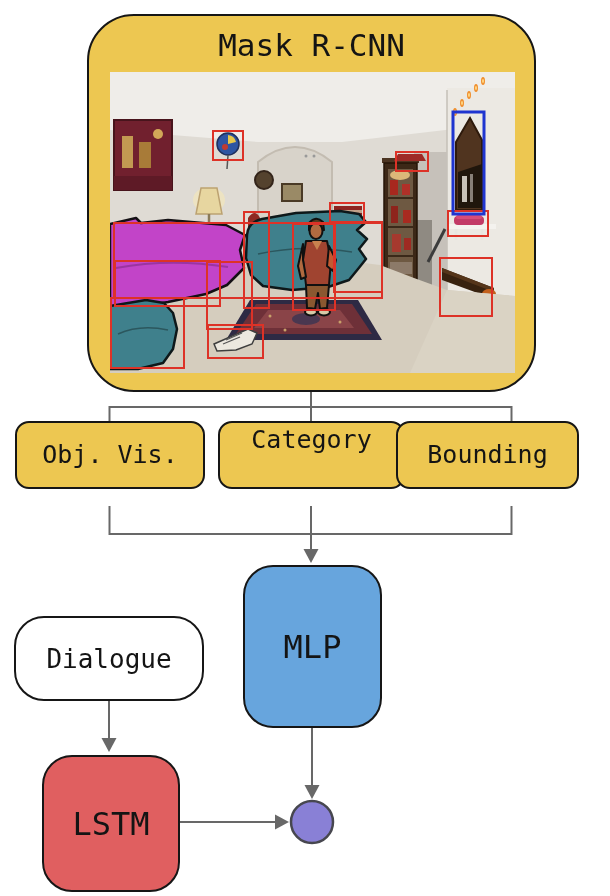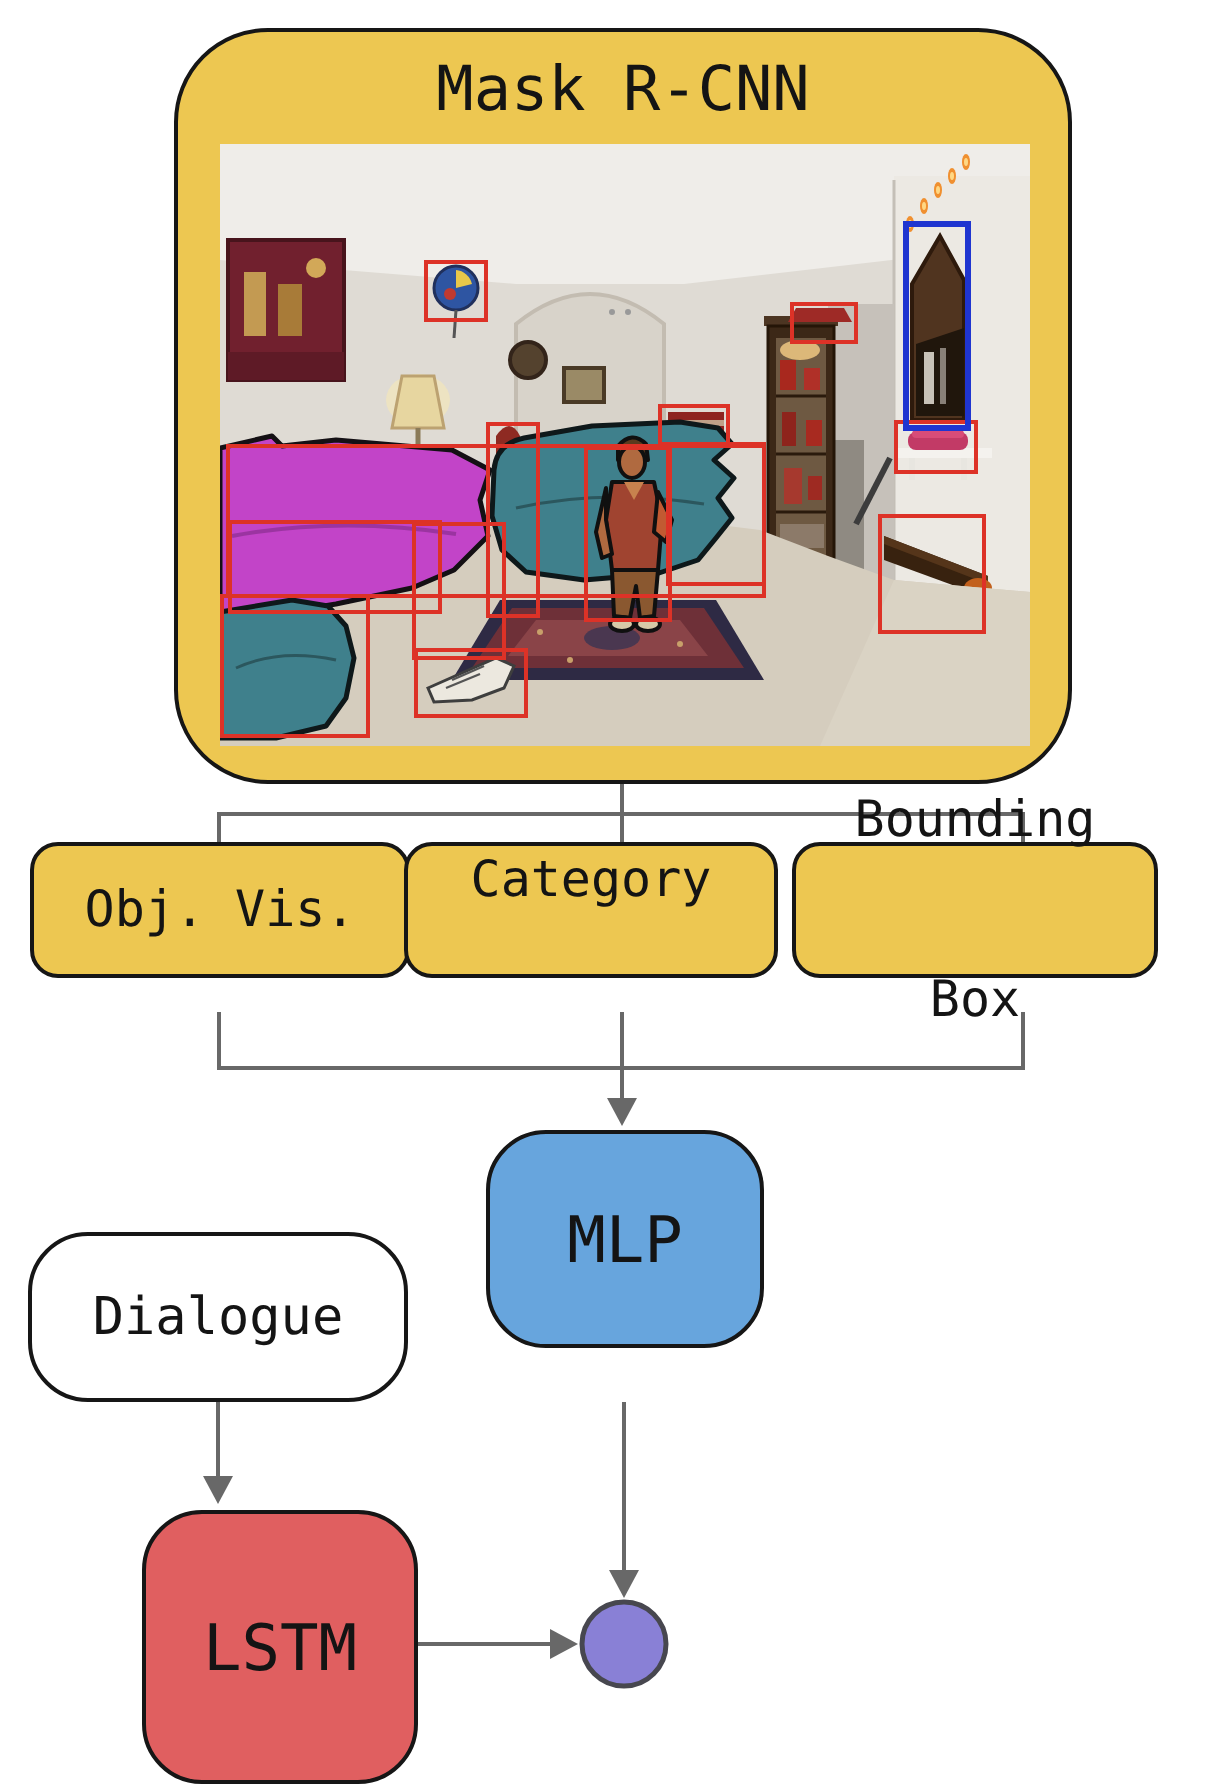--- a/index.html
+++ b/index.html
@@ -12,28 +12,28 @@
         justify-content:center;text-align:center;}
   .node .lbl{white-space:pre;}
   .node .lbl span{display:block;}
   .node .lbl span:empty{display:none;}
   #node-mask-rcnn{left:87px;top:14px;width:449px;height:378px;border-radius:47px;
                   display:block;}
   #node-mask-rcnn .title{margin-top:11px;font-size:31px;text-align:center;}
   .photo{position:absolute;left:20.5px;top:55.5px;width:405px;height:301px;display:block;}
   .row-node{top:421px;height:68px;border-radius:14px;font-size:25px;line-height:1.2;}
   #node-ovf{left:15px;width:190px;}
-  #node-cat{left:202px;width:187px;}
+  #node-cat{left:218px;width:187px;}
   #node-bb{left:396px;width:183px;}
-  #node-mlp{left:243px;top:565px;width:139px;height:109px;border-radius:30px;
+  #node-mlp{left:243px;top:565px;width:139px;height:163px;border-radius:30px;
             background:var(--node_blue);font-size:32px;}
   #node-dialogue{left:14px;top:616px;width:190px;height:85px;border-radius:30px;
                  background:var(--node_white);font-size:26px;}
   #node-lstm{left:42px;top:755px;width:138px;height:137px;border-radius:30px;
-             background:var(--node_red);font-size:32px;margin-left:29px;}
+             background:var(--node_red);font-size:32px;}
   .conn{stroke:var(--connector_gray);stroke-width:2;fill:none;}
   .arrowhead{fill:var(--connector_gray);stroke:none;}
   .bb rect{fill:none;stroke:var(--bbox_red);stroke-width:2;}
   .bbl{fill:none;stroke:var(--bbox_blue);stroke-width:3;}
 </style>
 </head>
 <body>
 
 <div id="stage">
 
@@ -226,21 +226,20 @@
   </div>
   <div class="node row-node" id="node-cat">
     <div class="lbl">
       <span>Category</span>
       
     </div>
   </div>
   <div class="node row-node" id="node-bb">
     <div class="lbl">
       <span>Bounding</span>
-      <span>Box</span>
     </div>
   </div>
 
   <div class="node" id="node-mlp">
     <div class="lbl">MLP</div>
   </div>
   <div class="node" id="node-dialogue">
     <div class="lbl">Dialogue</div>
   </div>
   <div class="node" id="node-lstm">

